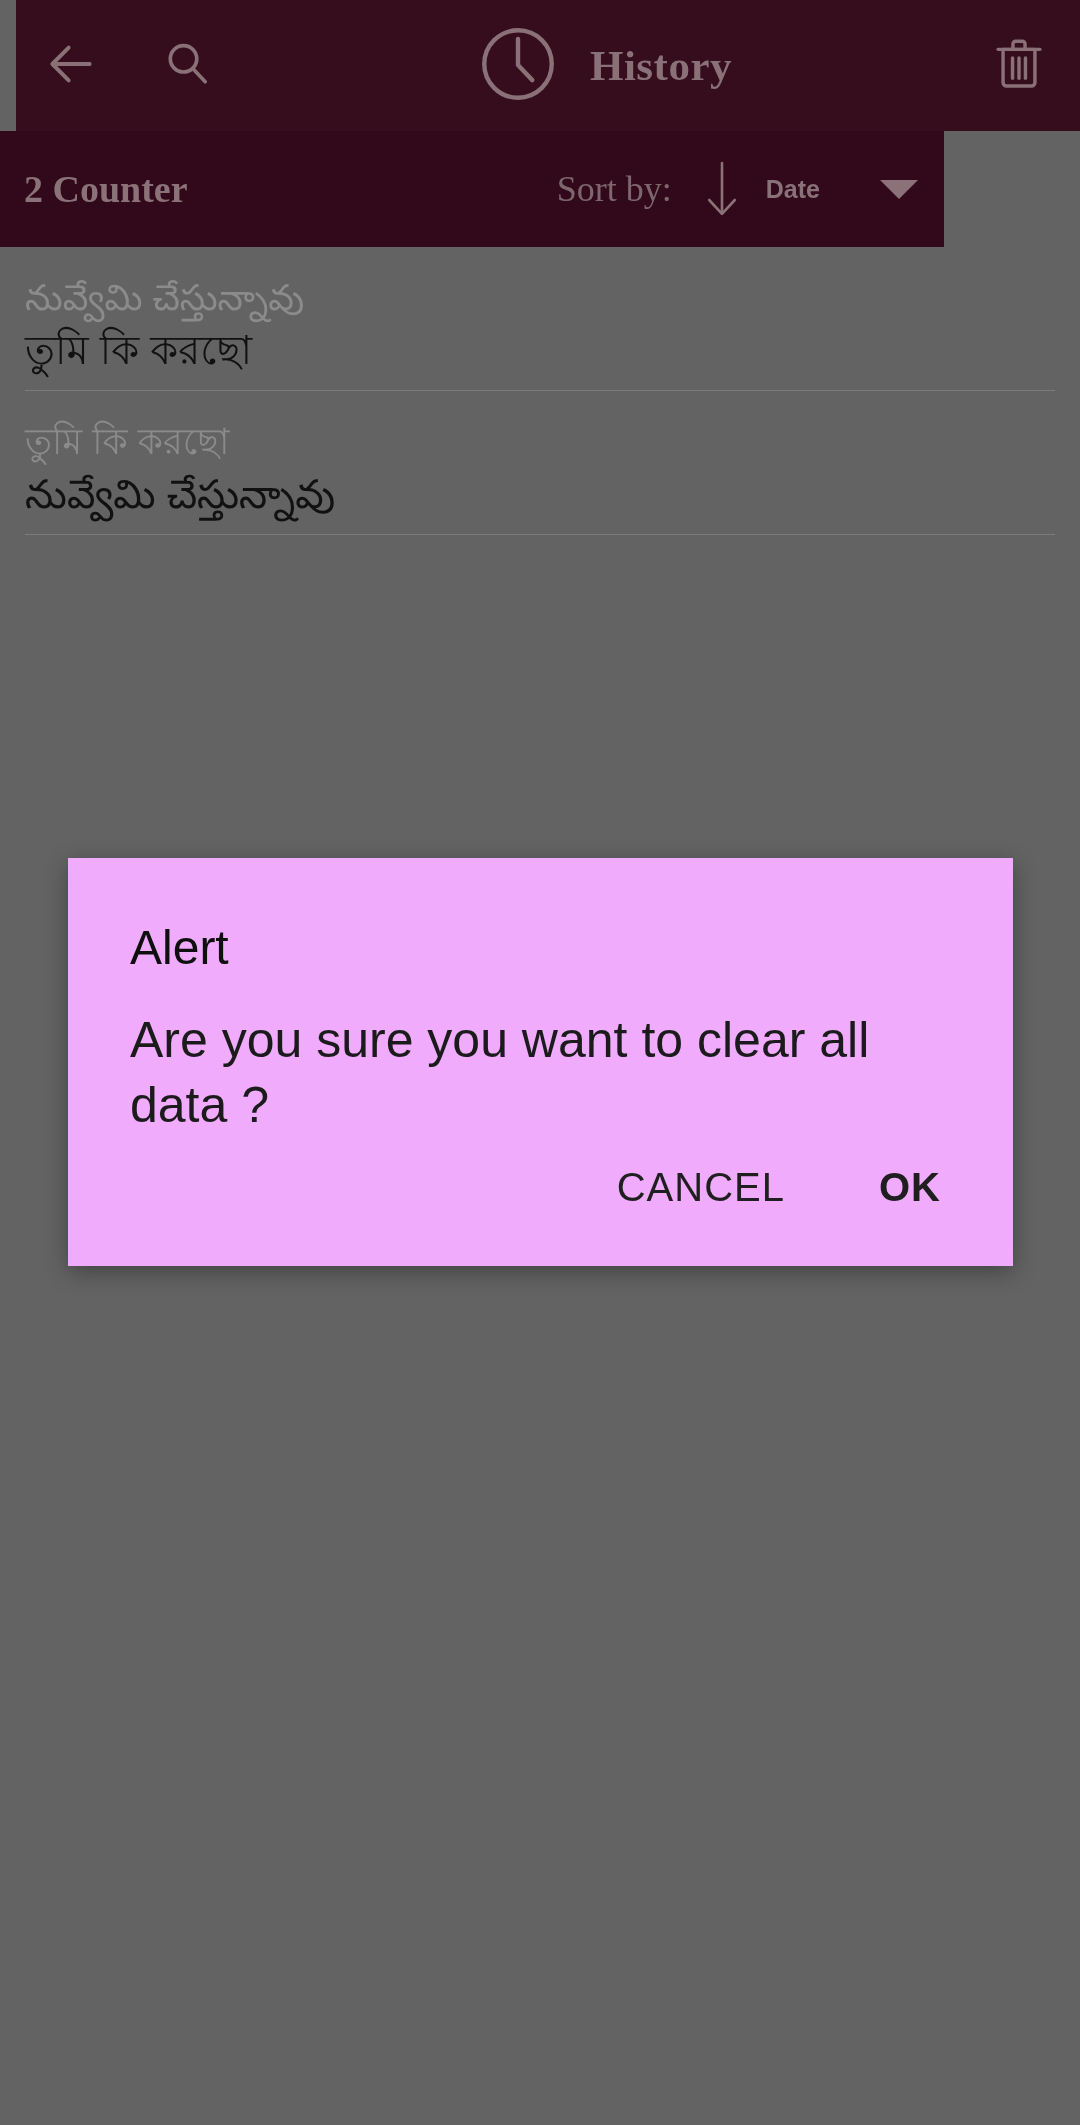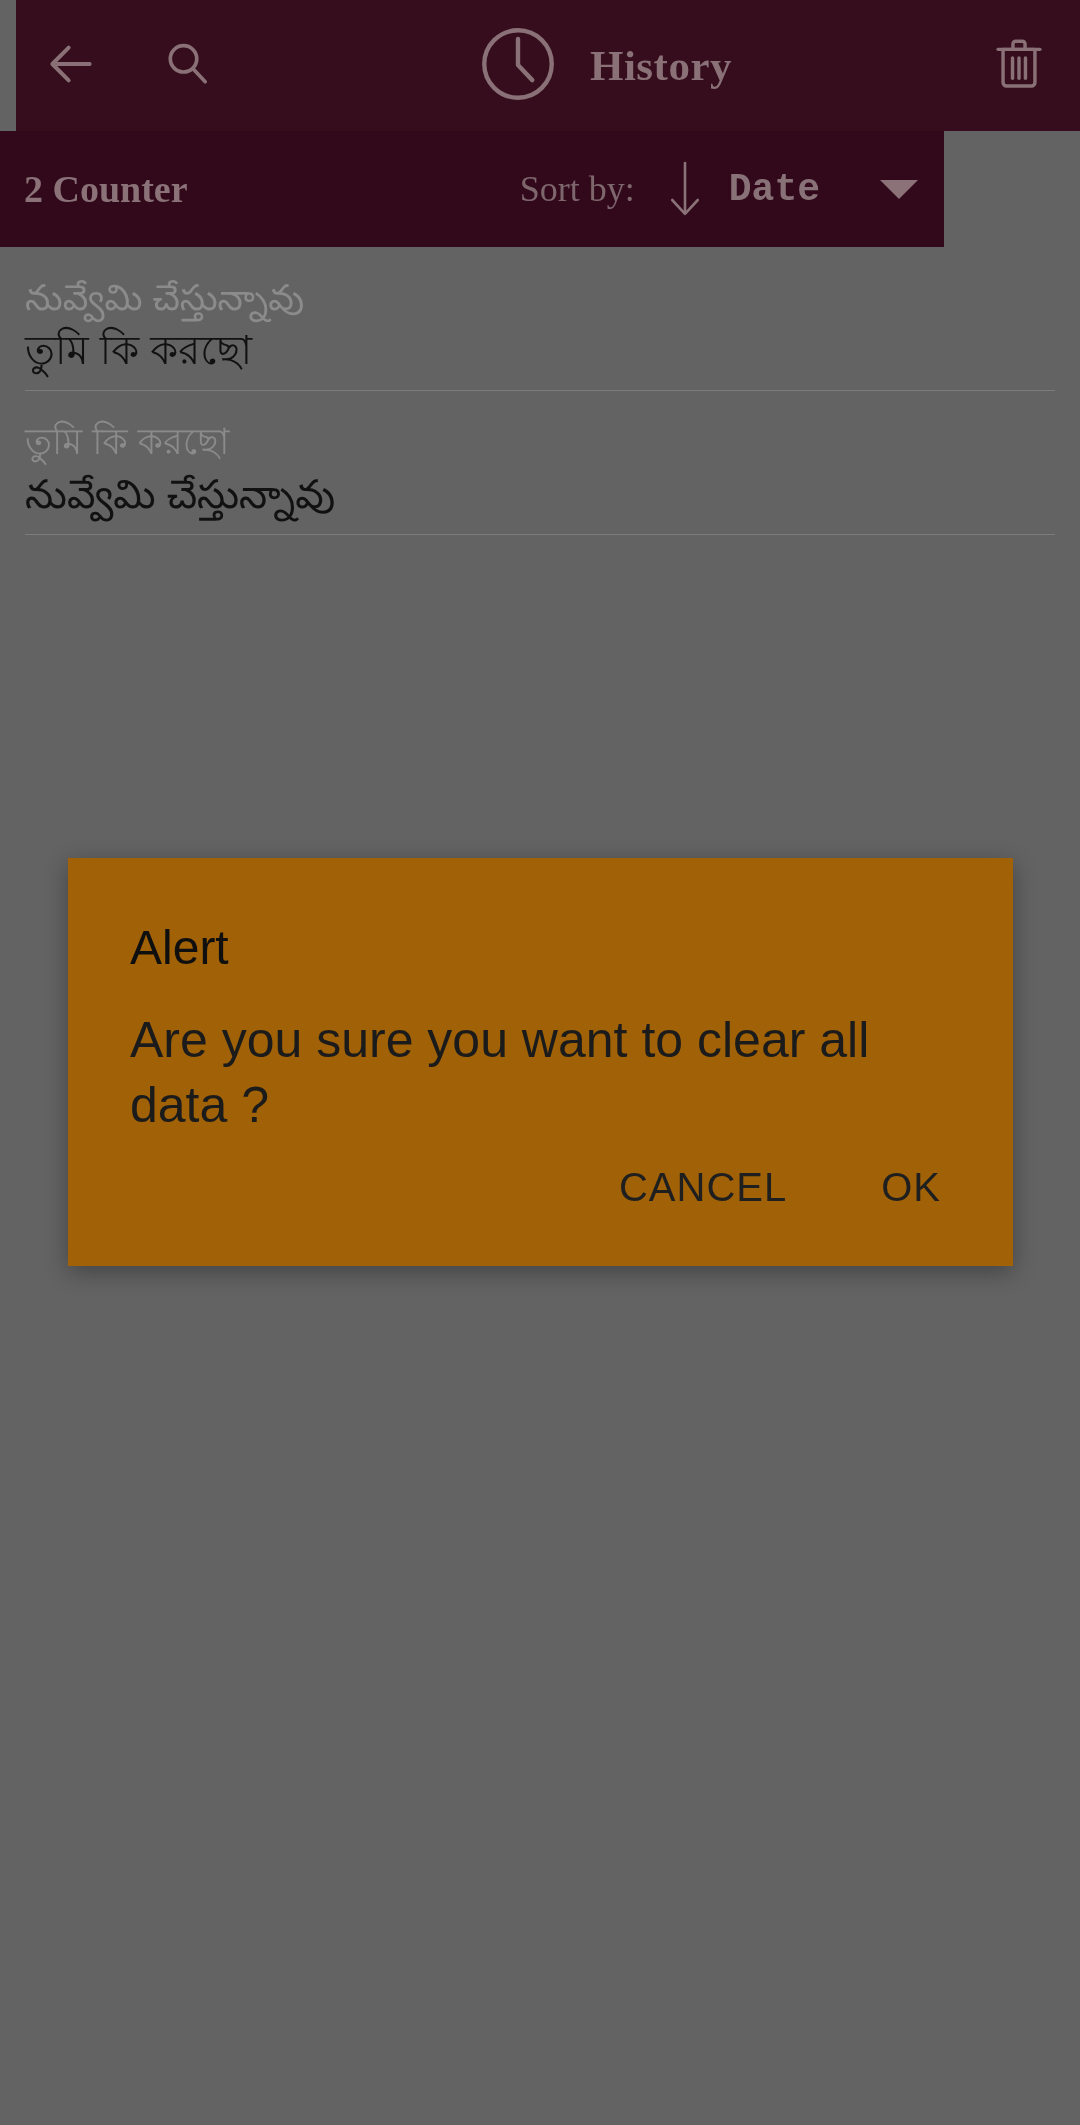--- a/index.html
+++ b/index.html
@@ -90,23 +90,23 @@
 
   #sort-by-label {
     font-family: "Liberation Serif", serif;
     font-size: 36px;
     color: #7e666d;
   }
 
   #sort-dir-icon { margin: 0 26px 0 32px; display:flex; align-items:center; }
 
   #sort-field {
-    font-family: Liberation Mono, monospace;
+    font-family: Liberation Sans, sans-serif;
     font-weight: bold;
-    font-size: 38px;
+    font-size: 25px;
     color: #897178;
   }
 
   #sort-caret {
     margin-left: 60px;
     width: 0; height: 0;
     border-left: 19px solid transparent;
     border-right: 19px solid transparent;
     border-top: 19px solid #8a7278;
   }
@@ -149,21 +149,21 @@
     background: rgba(0,0,0,0.0);
   }
 
   
   #alert-dialog {
     position: absolute;
     left: 68px;
     top: 858px;
     width: 945px;
     height: 408px;
-    background: #a16207;
+    background: #f0abfc;
     box-shadow: 0 6px 22px rgba(0,0,0,0.32);
     display: flex;
     flex-direction: column;
   }
 
   #dialog-title {
     font-size: 48px;
     color: #0f0f0f;
     margin: 62px 0 0 62px;
     font-weight: normal;
@@ -188,21 +188,21 @@
     background: none;
     border: none;
     font-family: "Liberation Sans", sans-serif;
     font-size: 40px;
     letter-spacing: 1px;
     color: #1f1f1f;
     cursor: pointer;
     padding: 14px 22px;
   }
 
-  #ok-button { margin-left: 50px; margin-right: 10px; }
+  #ok-button { margin-left: 50px; margin-right: 10px; font-weight: bold; }
 </style>
 </head>
 <body>
 
 <div id="screen">
 
   <div id="appbar">
 
     <div class="bar-icon" id="back-btn">
       <span>

